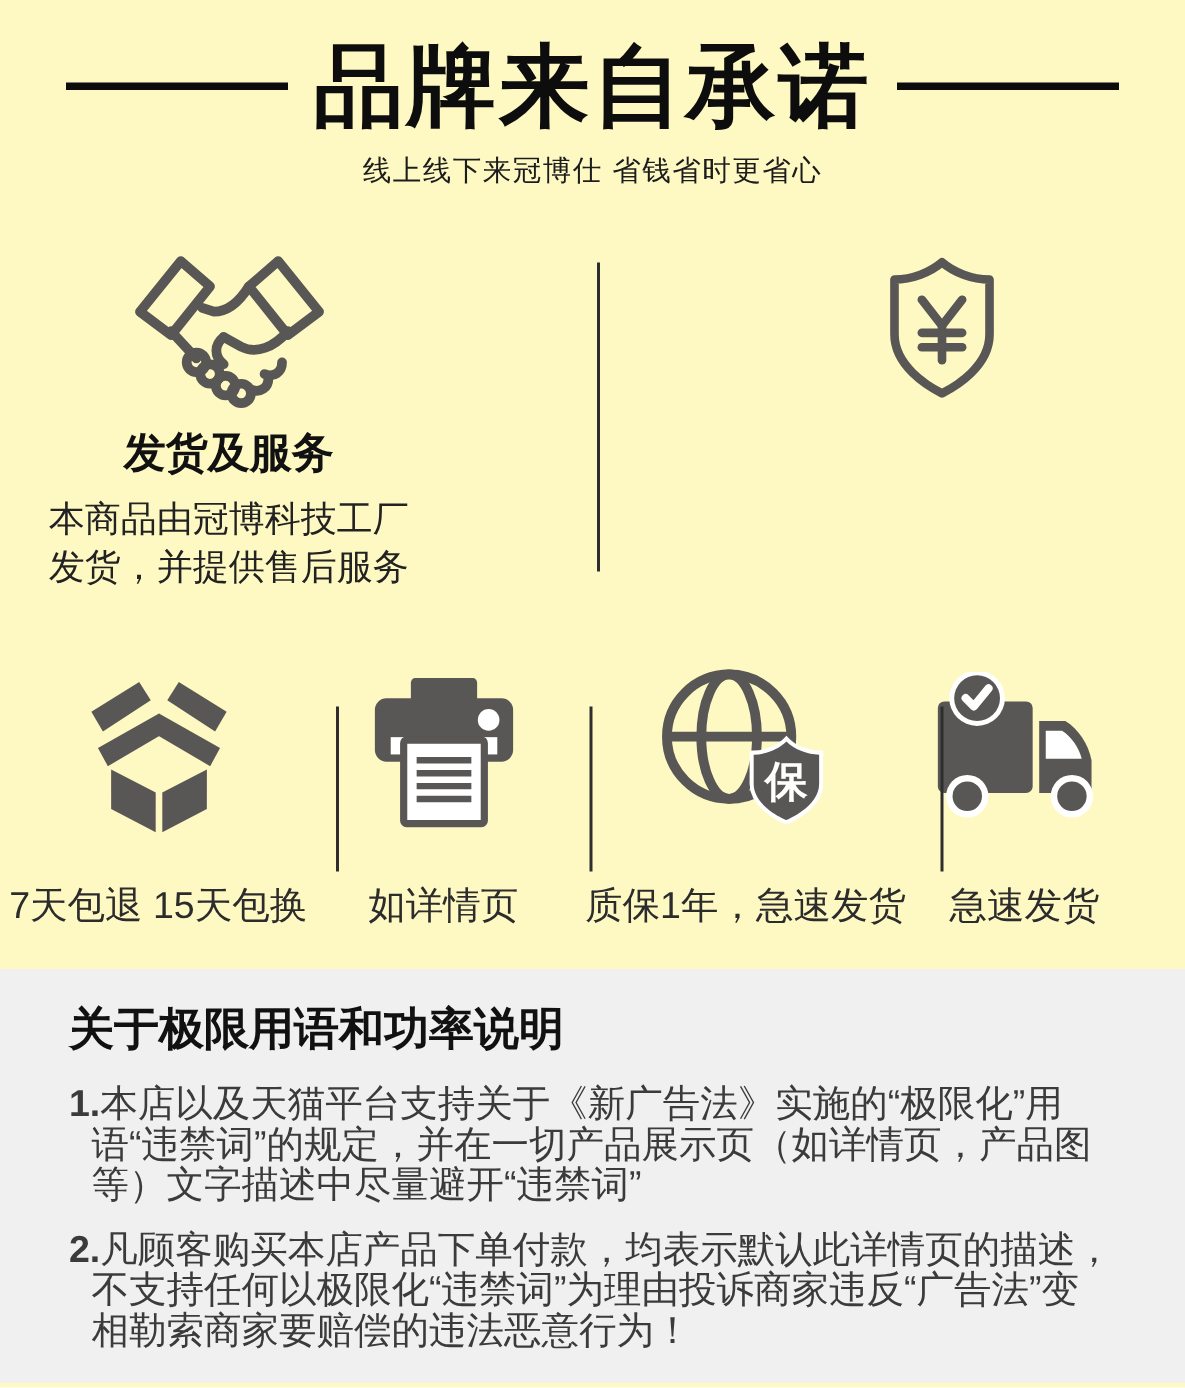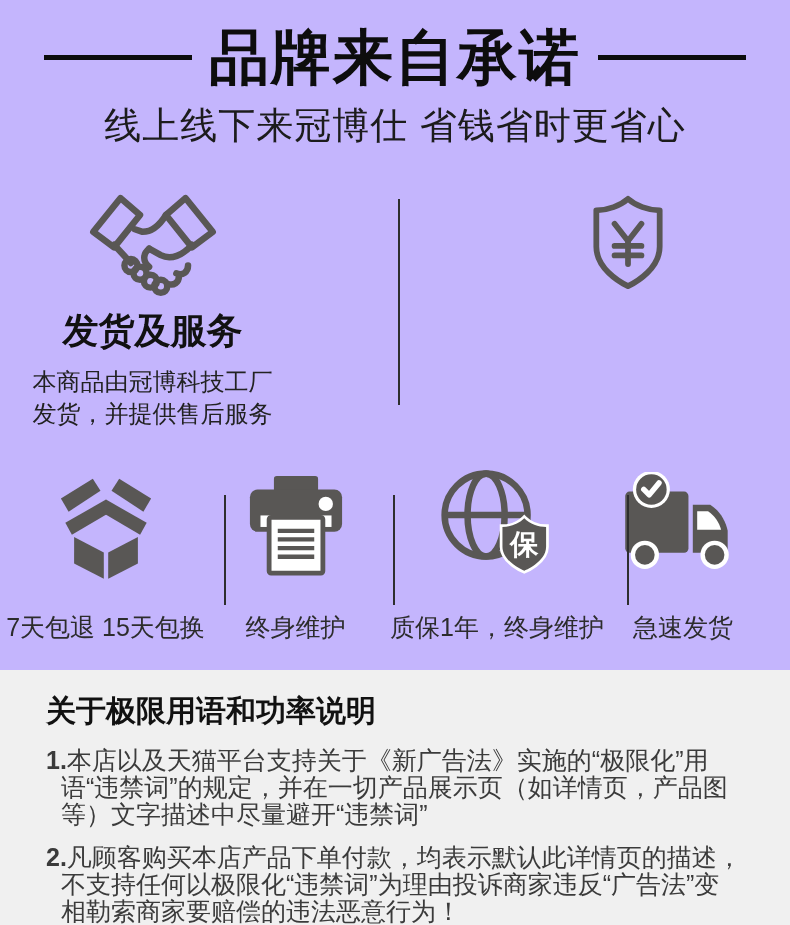--- a/index.html
+++ b/index.html
@@ -3,41 +3,41 @@
 <meta charset="utf-8">
 <style>
   :root{
     --icon_gray:#595755;
     --notice_bg:#f0f0f0;
     --title_black:#0d0d0d;
     --body_text:#3b3b3b;
   }
   html,body{margin:0;padding:0;background:#fff;}
   .page{
-    position:relative;width:790px;height:925px;overflow:hidden;background:#c4b5fd;
+    position:relative;width:790px;height:925px;overflow:hidden;background:#fef9c3;
     font-family:"Liberation Sans","DejaVu Sans",sans-serif;
   }
   
   .title-row{display:flex;align-items:center;justify-content:center;gap:17px;padding-top:26px;}
   .hline{width:148px;height:5px;background:var(--title_black);}
   .brand-title{
     margin:0;font-size:60px;line-height:1.05;font-weight:900;color:var(--title_black);
     letter-spacing:2px;white-space:nowrap;
   }
   .subtitle{
-    margin-top:12px;text-align:center;font-size:37px;font-weight:300;color:#1c1c1c;
+    margin-top:12px;text-align:center;font-size:19px;font-weight:300;color:#1c1c1c;
     letter-spacing:1px;
   }
   
   .promise-row{position:relative;margin-top:36px;height:234px;}
   .pcol{position:absolute;top:0;display:flex;flex-direction:column;align-items:center;}
   .pcol.left{left:0;width:399px;transform:translateX(-47px);}
   .pcol.right{left:399px;width:391px;transform:translateX(33px);}
   .picon{height:112px;display:flex;align-items:center;justify-content:center;color:var(--icon_gray);}
-  .ptitle{font-size:36px;font-weight:bold;color:#111;margin-top:8px;white-space:nowrap;}
+  .ptitle{font-size:28px;font-weight:bold;color:#111;margin-top:8px;white-space:nowrap;}
   .pdesc{font-size:24px;color:#222;line-height:32px;margin-top:10px;white-space:nowrap;}
   .v-divider{position:absolute;width:2px;background:#2e2e2e;}
   .pdiv{left:398px;top:12px;height:206px;}
   
   .service-row{position:relative;margin-top:44px;display:flex;}
   .scell{display:flex;flex-direction:column;align-items:center;}
   .scell.c1{width:211px;} .scell.c2{width:169px;} .scell.c3{width:234px;} .scell.c4{width:138px;}
   .sicon{height:122px;display:flex;align-items:center;justify-content:center;color:var(--icon_gray);}
   .slabel{margin-top:24px;font-size:25px;color:#2c2c2c;white-space:nowrap;}
   .sdiv{top:30px;height:110px;}
@@ -135,36 +135,36 @@
       <div class="sicon">
         <svg width="96" height="106" viewBox="0 0 100 110">
           <rect x="27" y="3" width="46" height="18" rx="3" fill="currentColor"></rect>
           <rect x="2" y="17" width="96" height="44" rx="8" fill="currentColor"></rect>
           <circle cx="81" cy="32" r="7.5" fill="#fff"></circle>
           <rect x="13" y="44" width="74" height="12" fill="#fff"></rect>
           <rect x="22" y="46" width="56" height="58" rx="2" fill="#fff" stroke="currentColor" stroke-width="5"></rect>
           <path d="M31,60 h38 M31,69 h38 M31,78 h38 M31,87 h38" stroke="currentColor" stroke-width="4.5" fill="none"></path>
         </svg>
       </div>
-      <div class="slabel">终身维护</div>
+      <div class="slabel">如详情页</div>
     </div>
 
     <div class="scell c3">
       <div class="sicon">
         <svg width="120" height="120" viewBox="0 0 110 110">
           <g fill="none" stroke="currentColor" stroke-width="6">
             <circle cx="45" cy="45" r="38"></circle>
             <ellipse cx="45" cy="45" rx="17" ry="38"></ellipse>
             <path d="M7,45 H83"></path>
           </g>
           <path d="M80,48 C85,53 93,56 100,56 L100,74 C100,88 80,96 80,96 C80,96 60,88 60,74 L60,56 C67,56 75,53 80,48 Z" fill="currentColor" stroke="#fff" stroke-width="5" paint-order="stroke"></path>
           <text x="80" y="81" font-size="26" font-weight="bold" fill="#fff" text-anchor="middle">保</text>
         </svg>
       </div>
-      <div class="slabel">质保1年，终身维护</div>
+      <div class="slabel">质保1年，急速发货</div>
     </div>
 
     <div class="scell c4">
       <div class="sicon">
         <svg width="120" height="109" viewBox="0 0 110 100">
           <g fill="currentColor">
             <rect x="2" y="18" width="58" height="56" rx="4"></rect>
             <path d="M64,30 h16 c8,5 14,14 16,24 v20 h-32 z"></path>
           </g>
           <path d="M68,36 h10 c6,4 10,10 12,17 h-22 z" fill="#fff"></path>

